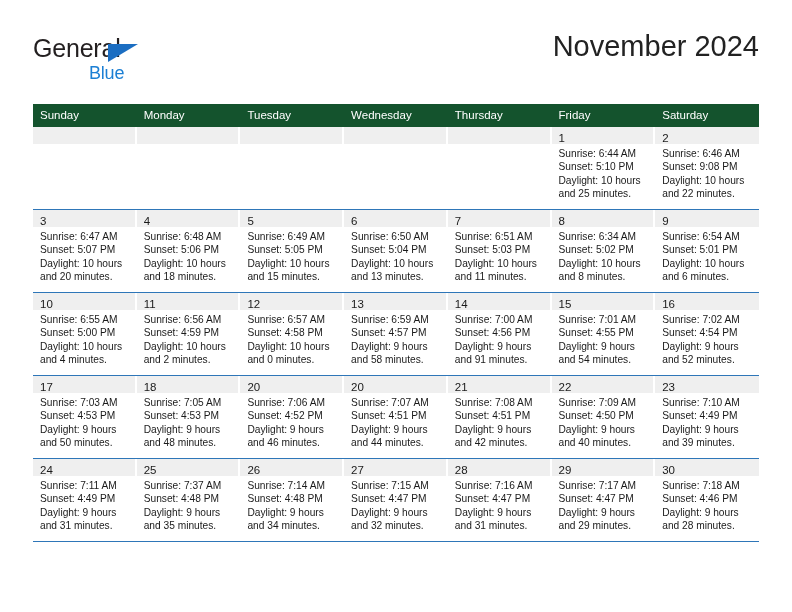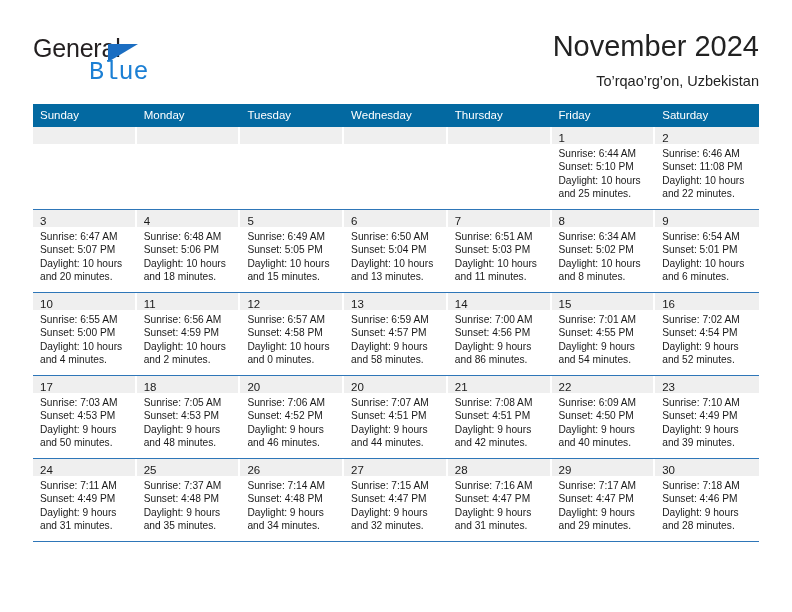--- a/index.html
+++ b/index.html
@@ -54,25 +54,24 @@
     top: 10px;
     width: 0;
     height: 0;
     border-left: 30px solid #1b6ec2;
     border-bottom: 18px solid transparent;
   }
   .logo-blue {
     position: absolute;
     left: 56px;
     top: 25px;
-    font-size: 25px;
+    font-size: 18px;
     line-height: 28px;
     color: #1b7fd4;
     letter-spacing: -0.2px;
-    font-family: Liberation Mono, monospace;
   }
 
   .title-block {
     position: absolute;
     right: 0;
     top: 0;
     text-align: right;
   }
   .cal-title {
     font-size: 29px;
@@ -94,21 +93,21 @@
   .calendar {
     position: absolute;
     left: 33px;
     top: 104px;
     width: 726px;
     border-collapse: collapse;
     table-layout: fixed;
   }
 
   .calendar th {
-    background: #0369a1;
+    background: #14532d;
     color: #ffffff;
     font-size: 11.5px;
     font-weight: normal;
     text-align: left;
     padding: 5px 0 6px 7px;
     height: 11px;
     border: none;
   }
 
   .calendar td {
@@ -169,21 +168,20 @@
   <div class="top-bar">
 
     <div class="logo">
       <span class="logo-general">General</span>
       <span class="logo-triangle"></span>
       <span class="logo-blue">Blue</span>
     </div>
 
     <div class="title-block">
       <h1 class="cal-title">November 2024</h1>
-      <p class="cal-subtitle">To’rqao’rg’on, Uzbekistan</p>
     </div>
 
   </div>
 
   <table class="calendar">
     <thead>
       <tr>
         <th>Sunday</th>
         <th>Monday</th>
         <th>Tuesday</th>
@@ -229,21 +227,21 @@
                 <div>Daylight: 10 hours</div>
                 <div>and 25 minutes.</div>
               </div>
             </div>
           </td>
           <td>
             <div class="cell-inner last-col">
               <div class="daynum-band"><span class="daynum">2</span></div>
               <div class="cell-body">
                 <div>Sunrise: 6:46 AM</div>
-                <div>Sunset: 11:08 PM</div>
+                <div>Sunset: 9:08 PM</div>
                 <div>Daylight: 10 hours</div>
                 <div>and 22 minutes.</div>
               </div>
             </div>
           </td>
         </tr>
         <tr class="week-row">
           <td>
             <div class="cell-inner">
               <div class="daynum-band"><span class="daynum">3</span></div>
@@ -367,21 +365,21 @@
               </div>
             </div>
           </td>
           <td>
             <div class="cell-inner">
               <div class="daynum-band"><span class="daynum">14</span></div>
               <div class="cell-body">
                 <div>Sunrise: 7:00 AM</div>
                 <div>Sunset: 4:56 PM</div>
                 <div>Daylight: 9 hours</div>
-                <div>and 86 minutes.</div>
+                <div>and 91 minutes.</div>
               </div>
             </div>
           </td>
           <td>
             <div class="cell-inner">
               <div class="daynum-band"><span class="daynum">15</span></div>
               <div class="cell-body">
                 <div>Sunrise: 7:01 AM</div>
                 <div>Sunset: 4:55 PM</div>
                 <div>Daylight: 9 hours</div>
@@ -454,21 +452,21 @@
                 <div>Sunset: 4:51 PM</div>
                 <div>Daylight: 9 hours</div>
                 <div>and 42 minutes.</div>
               </div>
             </div>
           </td>
           <td>
             <div class="cell-inner">
               <div class="daynum-band"><span class="daynum">22</span></div>
               <div class="cell-body">
-                <div>Sunrise: 6:09 AM</div>
+                <div>Sunrise: 7:09 AM</div>
                 <div>Sunset: 4:50 PM</div>
                 <div>Daylight: 9 hours</div>
                 <div>and 40 minutes.</div>
               </div>
             </div>
           </td>
           <td>
             <div class="cell-inner last-col">
               <div class="daynum-band"><span class="daynum">23</span></div>
               <div class="cell-body">

